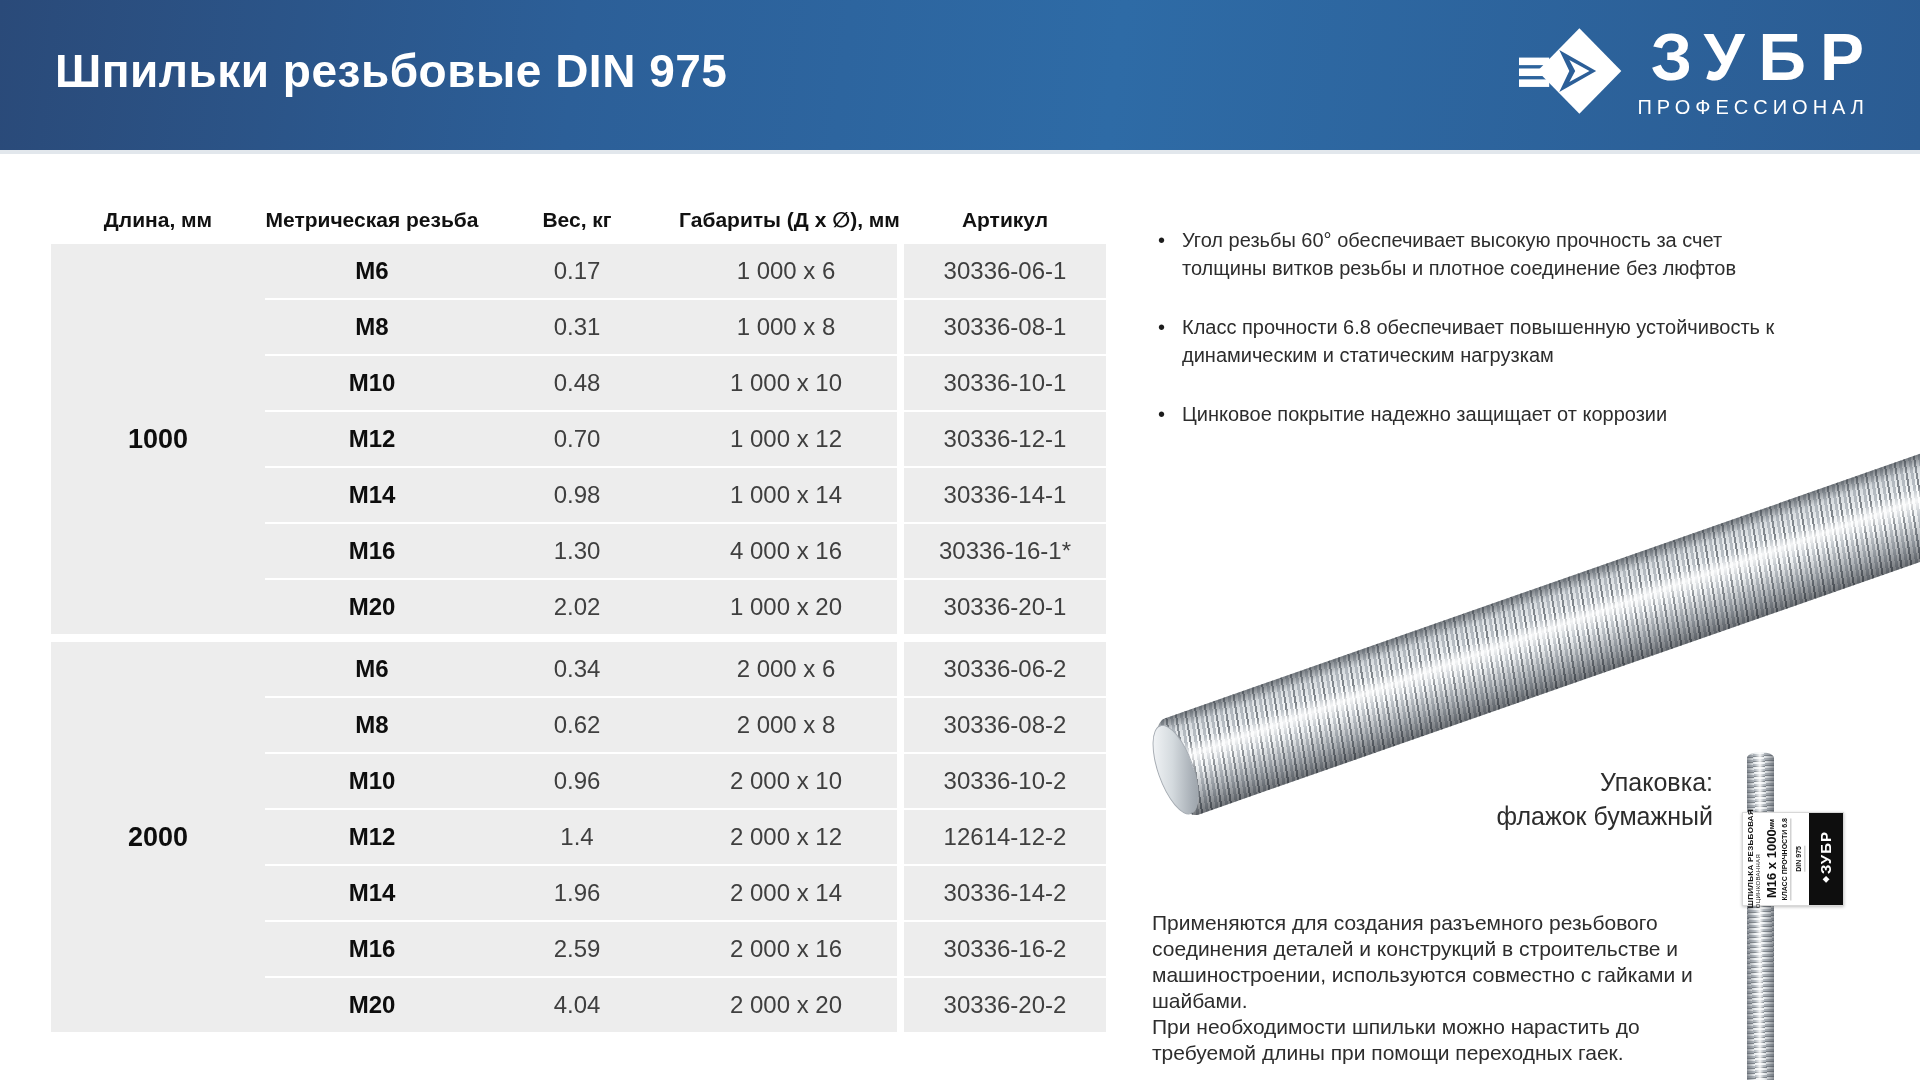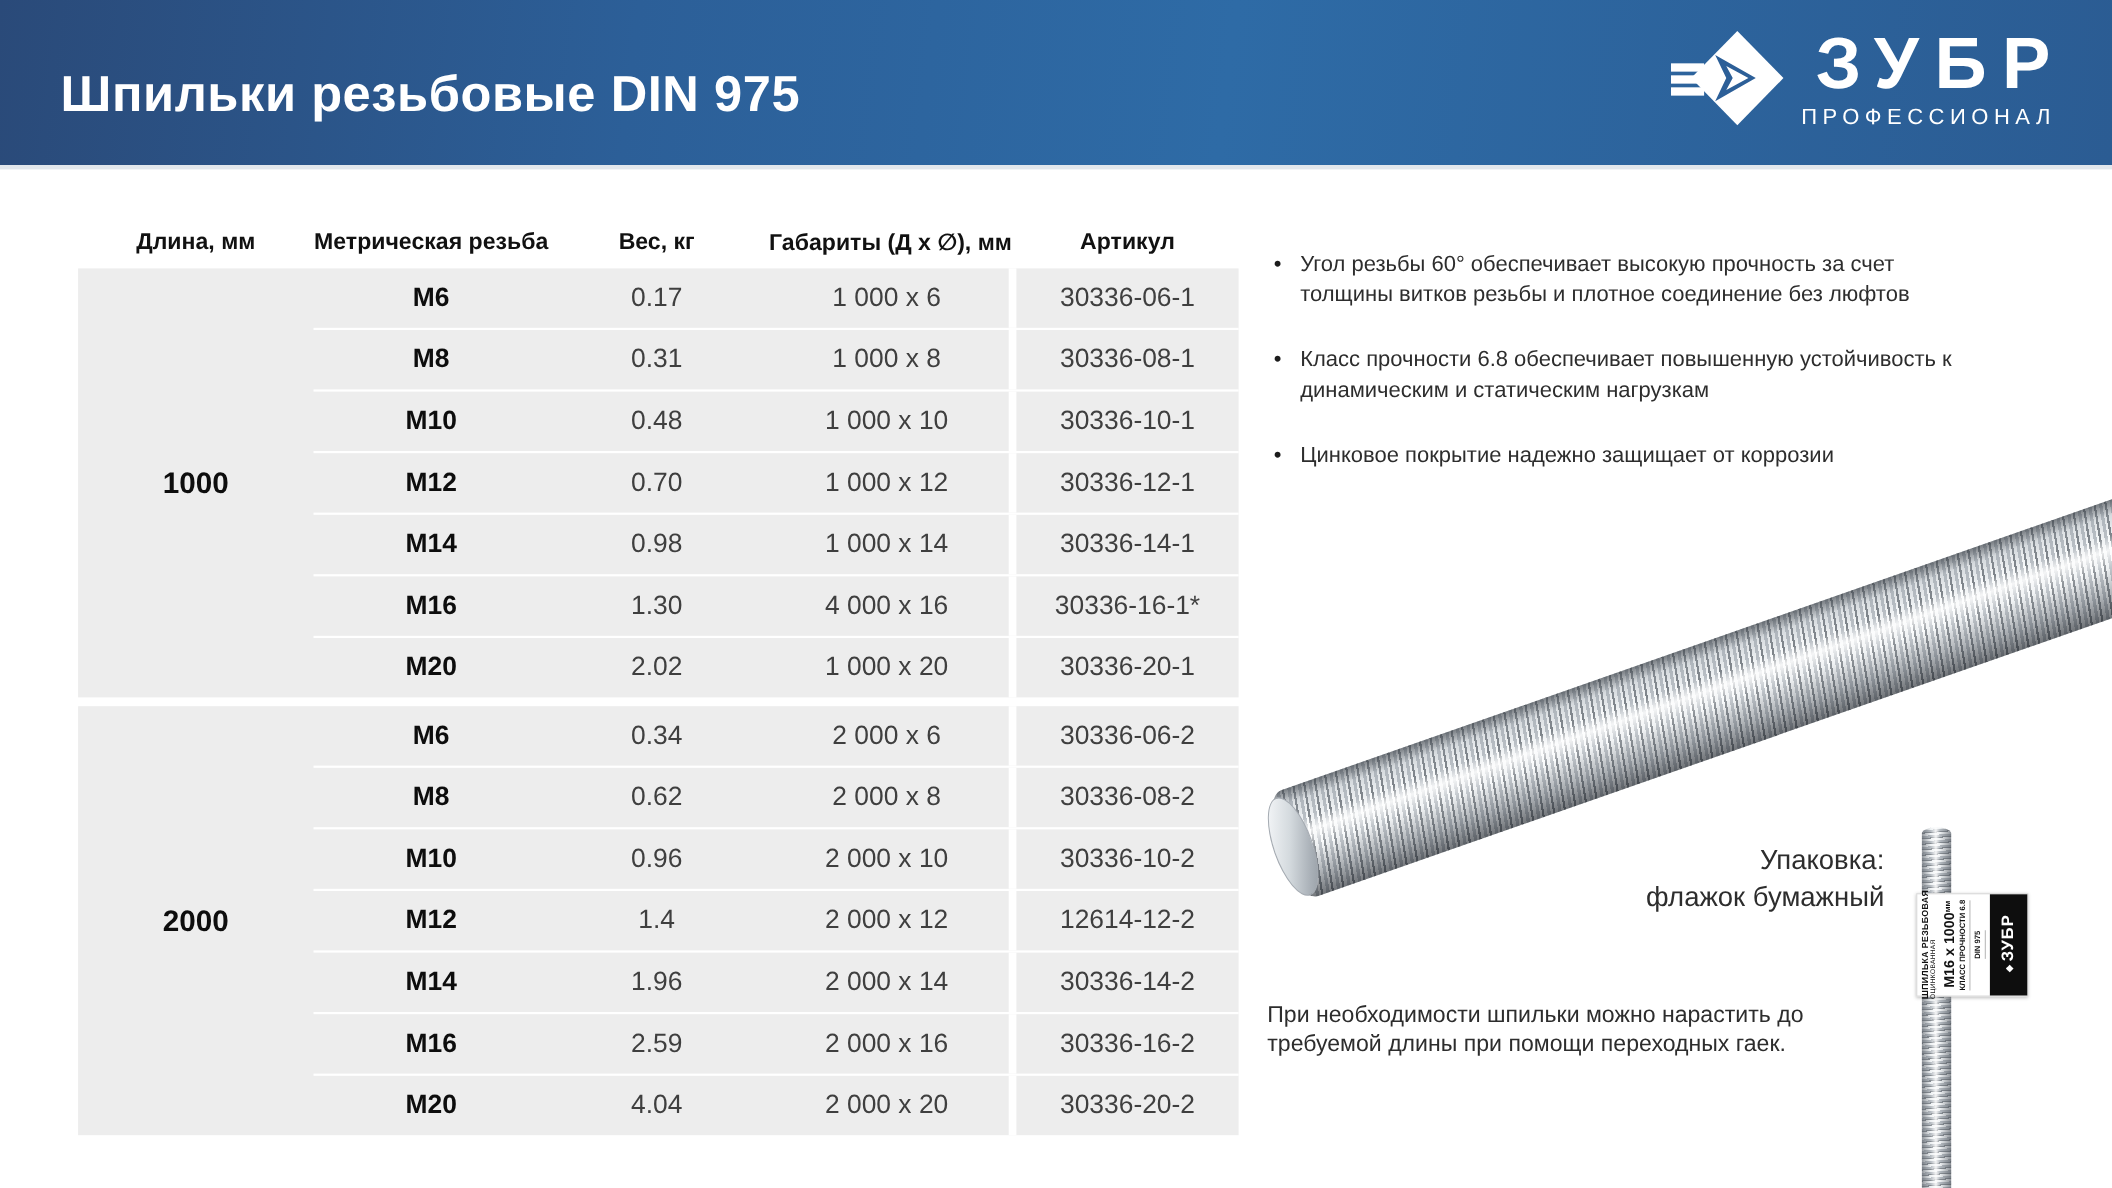--- a/index.html
+++ b/index.html
@@ -10,31 +10,31 @@
   }
   .stage{position:absolute;inset:0;width:1920px;height:1080px;}
 
   
   .header{
     position:absolute;left:0;top:0;width:1920px;height:150px;
     background:linear-gradient(97deg,#2a4a79 0%,#2c5f98 30%,#2e6ba6 58%,#2b5c93 100%);
     border-bottom:4px solid #e2e7ec;
   }
   .page-title{
-    position:absolute;left:55px;top:58px;color:#ffffff;
+    position:absolute;left:55px;top:44px;color:#ffffff;
     font-size:46px;font-weight:bold;letter-spacing:.5px;white-space:nowrap;
   }
   .logo{position:absolute;right:56px;top:16px;display:flex;align-items:center;}
   .logo-icon{width:104px;height:110px;margin-right:14px;}
   .logo-text{display:flex;flex-direction:column;align-items:flex-end;}
   .logo-word{color:#fff;font-weight:bold;font-size:66px;letter-spacing:14px;line-height:1;margin-right:-14px;}
   .logo-sub{color:#fff;font-size:20px;letter-spacing:5px;margin-top:6px;margin-right:-5px;}
 
   
-  .spec-table{position:absolute;left:51px;top:196px;width:1055px;margin-left:20px;}
+  .spec-table{position:absolute;left:51px;top:196px;width:1055px;}
   .thead{display:flex;height:48px;align-items:center;}
   .th{font-size:21px;font-weight:bold;color:#111;text-align:center;}
   .th1{width:214px}.th2{width:214px}.th3{width:196px}.th4{width:229px}.th5{width:202px}
   .group{display:flex;background:#ededed;margin-bottom:8px;}
   .group-label-cell{width:214px;display:flex;align-items:center;justify-content:center;
     font-size:27px;font-weight:bold;color:#0d0d0d;}
   .group-rows{flex:1;display:flex;flex-direction:column;}
   .row{display:flex;height:54px;align-items:center;border-top:2px solid #ffffff;}
   .row:first-child{border-top:none;}
   .cell{text-align:center;font-size:24px;color:#3f3f3f;}
@@ -293,17 +293,18 @@
       <div class="vtext flag-meta">DIN 975</div>
     </div>
     <div class="flag-black">
       <div class="vtext">
         <span class="flag-brand-icon">◆</span><span>ЗУБР</span>
       </div>
     </div>
   </div>
 
   <div class="application">
+    <p>Применяются для создания разъемного резьбового соединения деталей и конструкций в строительстве и машиностроении, используются совместно с гайками и шайбами.</p>
     <p>При необходимости шпильки можно нарастить до требуемой длины при помощи переходных гаек.</p>
   </div>
 
 
 </div>
 
 </body></html>

